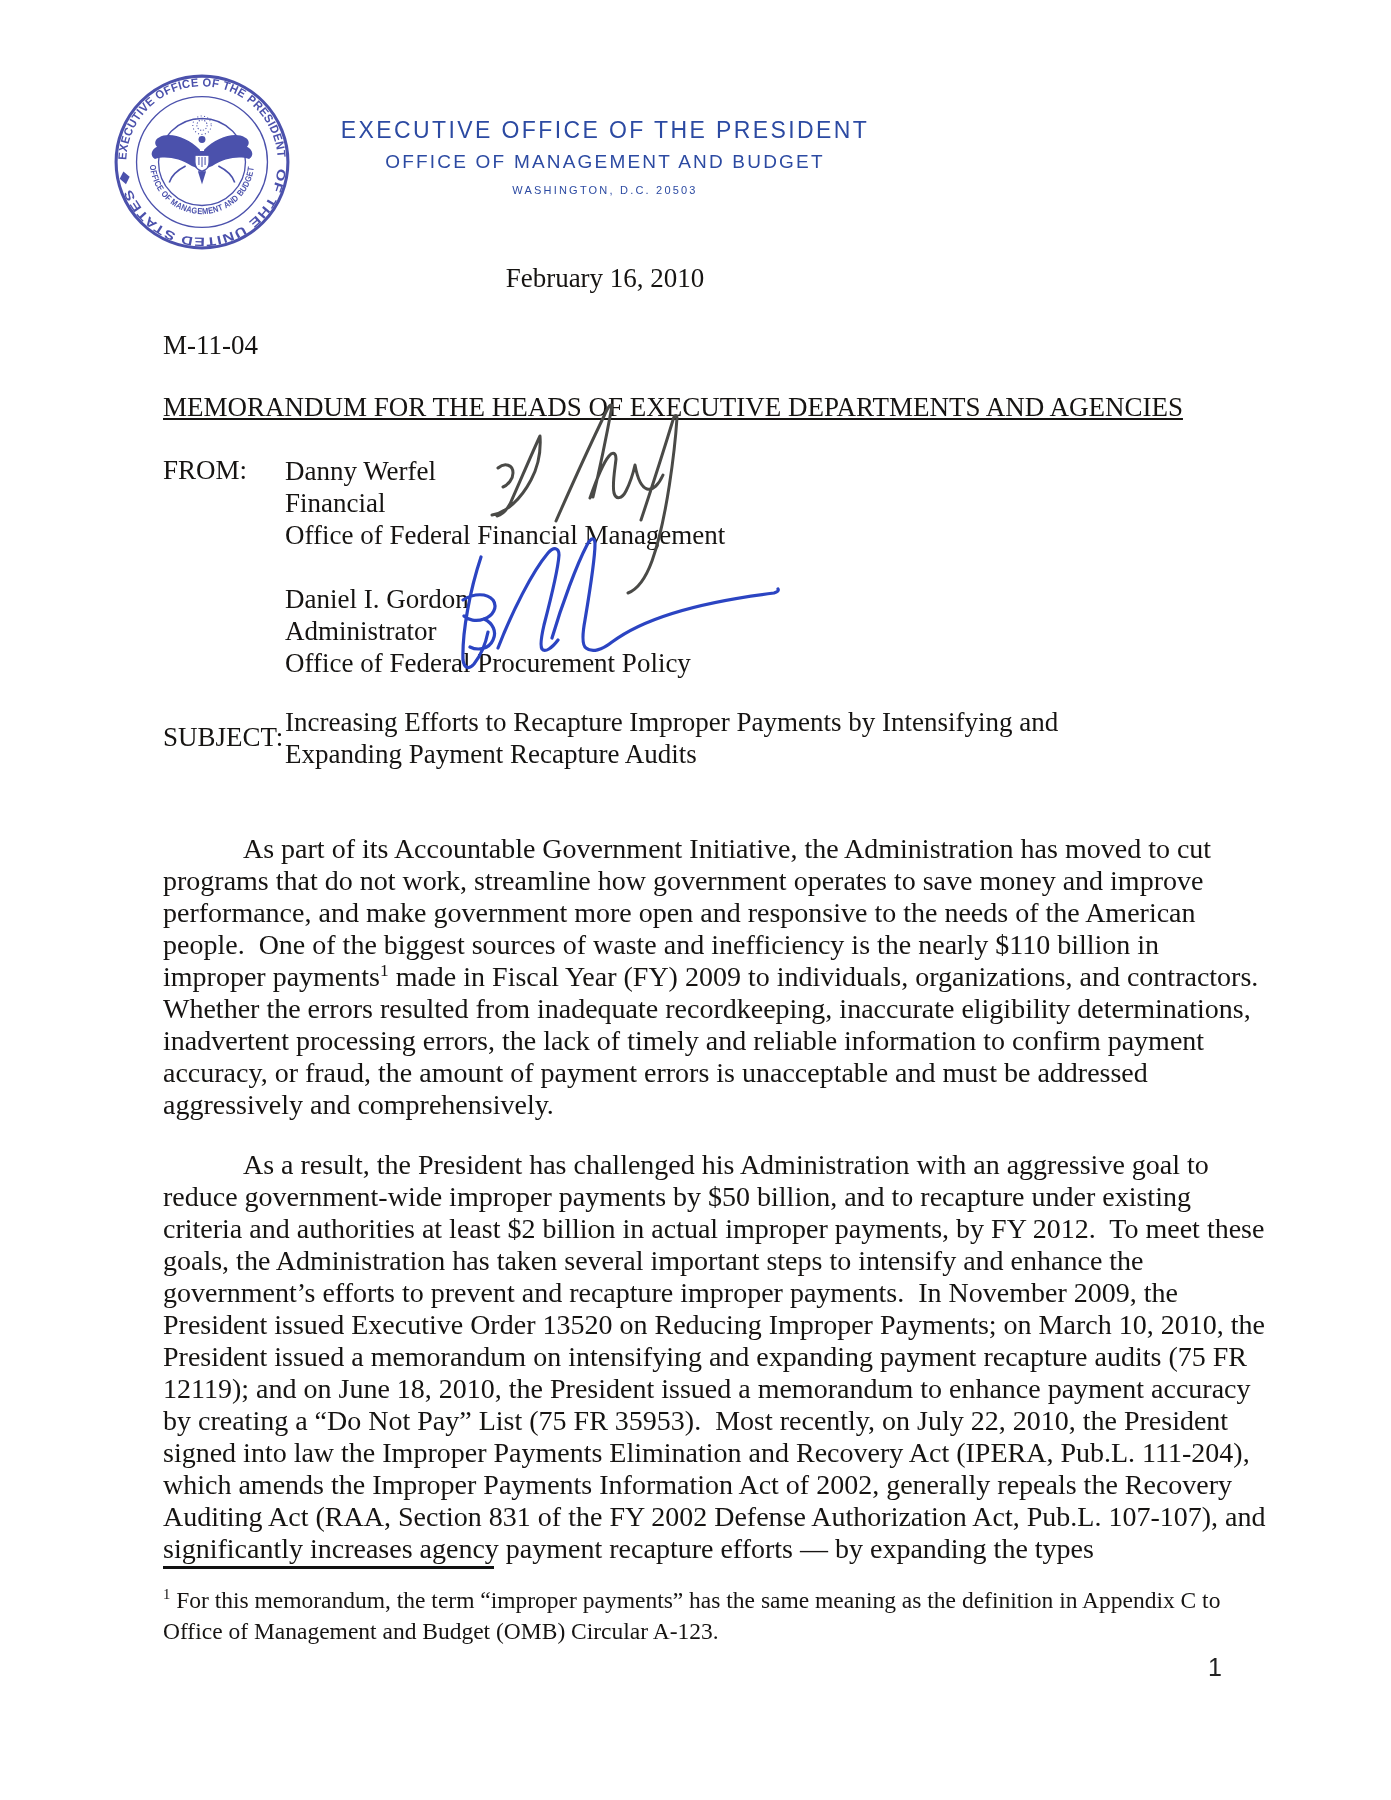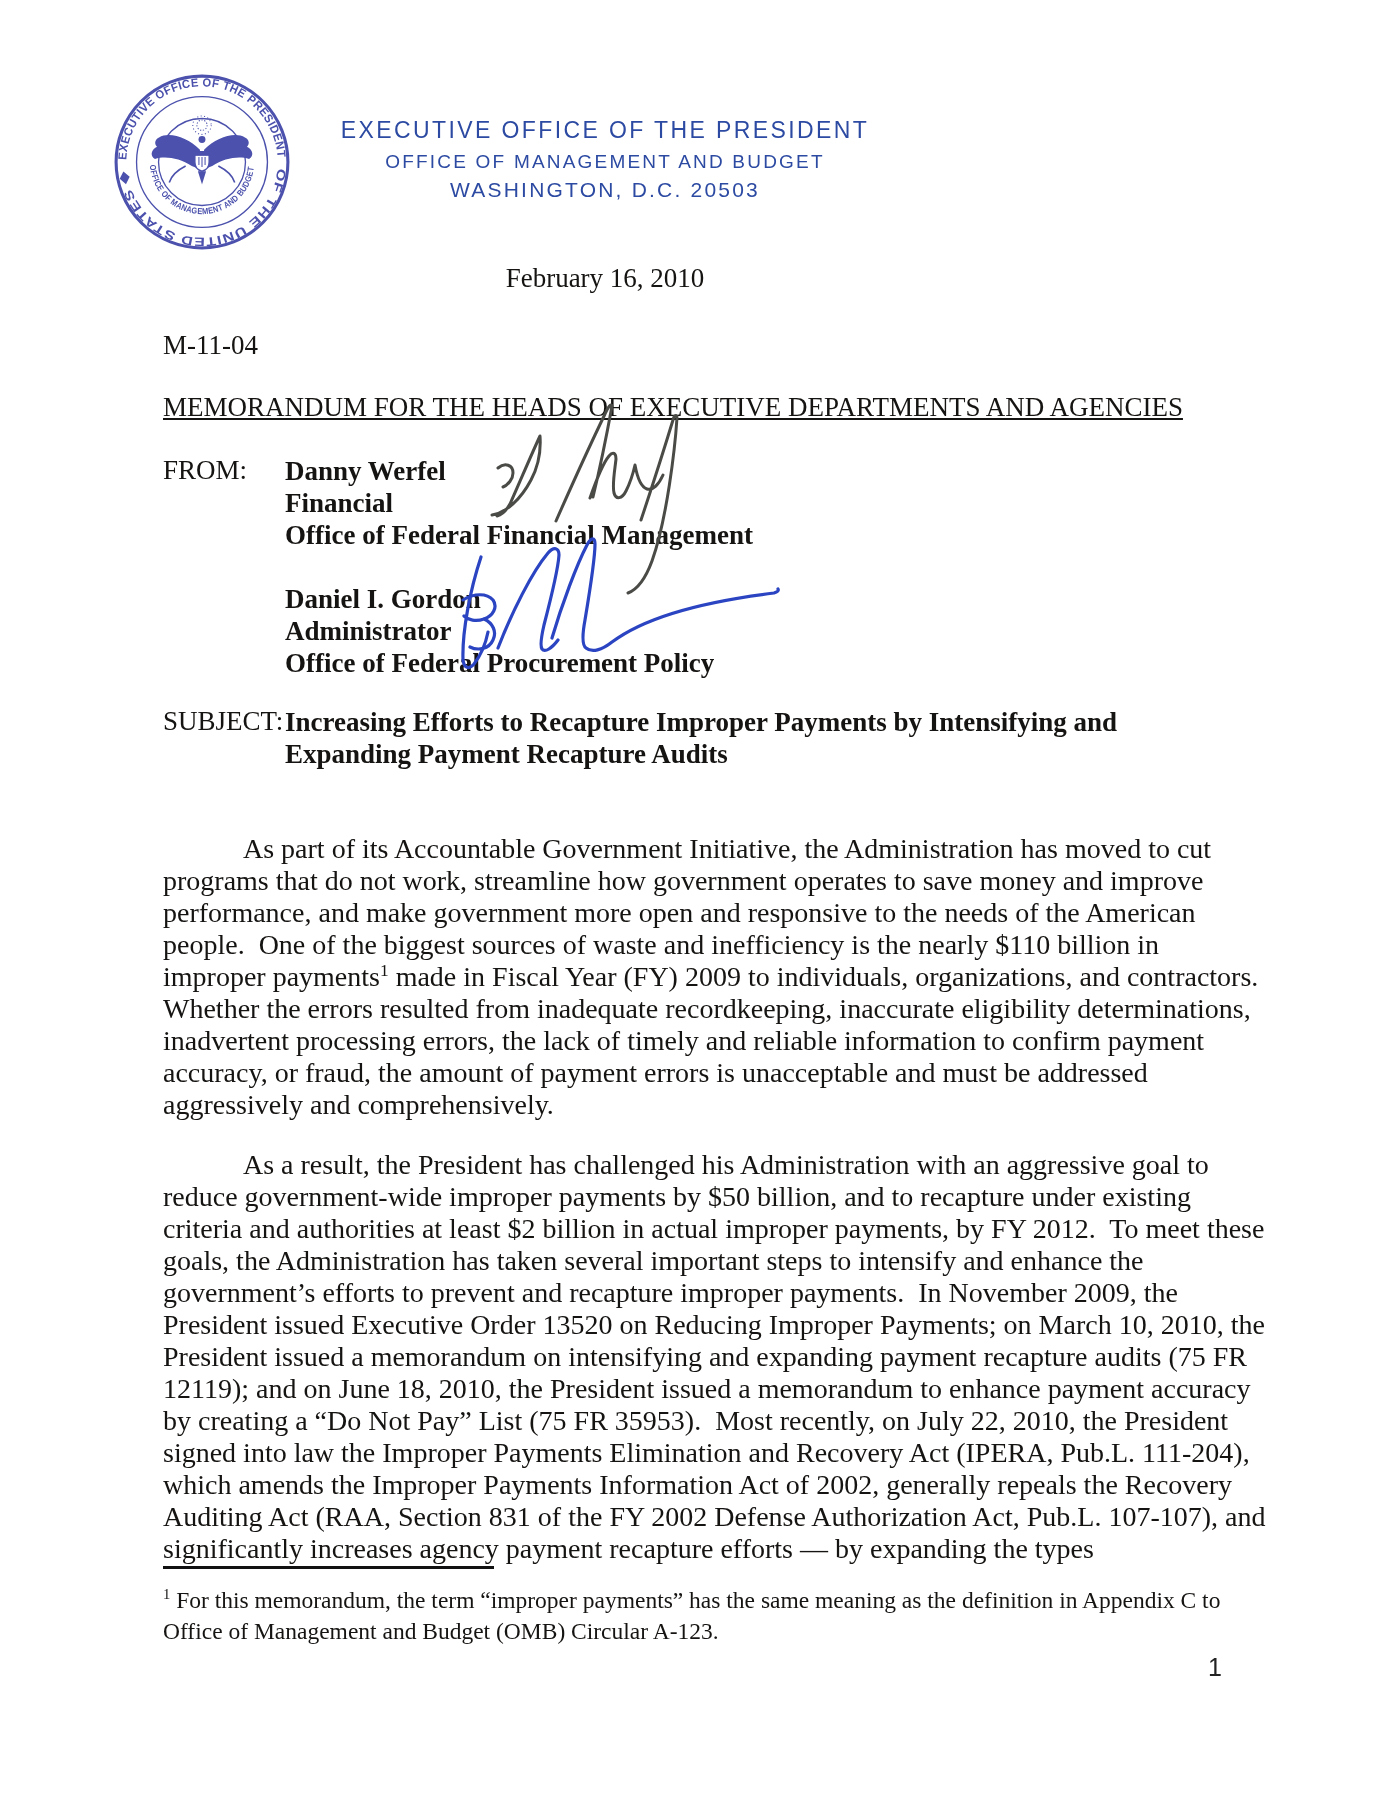--- a/index.html
+++ b/index.html
@@ -7,31 +7,31 @@
   .page{
     position:relative;width:1391px;height:1800px;background:#ffffff;
     font-family:"Liberation Serif",serif;color:#161412;overflow:hidden;
   }
   
   .seal{position:absolute;left:112px;top:72px;width:180px;height:180px;}
   .letterhead{position:absolute;left:255px;top:116px;width:700px;text-align:center;
               font-family:"Liberation Sans",sans-serif;color:#2c4aa2;}
   .lh1{font-size:23px;letter-spacing:2.4px;line-height:28px;}
   .lh2{font-size:19px;letter-spacing:2.2px;line-height:24px;margin-top:6px;}
-  .lh3{font-size:21px;letter-spacing:2.2px;line-height:20px;margin-top:6px;}
+  .lh3{font-size:11px;letter-spacing:2.2px;line-height:20px;margin-top:6px;}
   
   .date{position:absolute;left:255px;top:263px;width:700px;text-align:center;font-size:27px;}
   .memo-number{position:absolute;left:163px;top:330px;font-size:27px;}
   .memo-for{position:absolute;left:163px;top:392px;width:1160px;font-size:27px;white-space:nowrap;text-decoration:underline;}
   .col-label{position:absolute;left:163px;font-size:27px;}
-  .col-text{position:absolute;left:285px;font-size:27px;line-height:32px;font-weight:bold;}
+  .col-text{position:absolute;left:285px;font-size:27px;line-height:32px;}
   .from-label{top:455px;}
   .from-signers{top:455px;width:900px;}
   .signer-gap{margin-top:32px;}
-  .subject-label{top:706px;}
+  .subject-label{top:722px;}
   .subject-text{top:706px;width:860px;white-space:pre-wrap;}
   
   .body-text{position:absolute;left:163px;top:833px;width:1103px;font-size:28px;line-height:32px;}
   .body-text p{margin:0;text-indent:80px;white-space:pre-wrap;}
   .body-text p + p{margin-top:28px;}
   sup.fn{font-size:0.62em;vertical-align:super;line-height:0;}
   
   .footnote-rule{position:absolute;left:163px;top:1566px;width:331px;height:3px;background:#111;}
   .footnote{position:absolute;left:163px;top:1585px;width:1110px;font-size:23.5px;line-height:31px;white-space:pre-wrap;}
   

